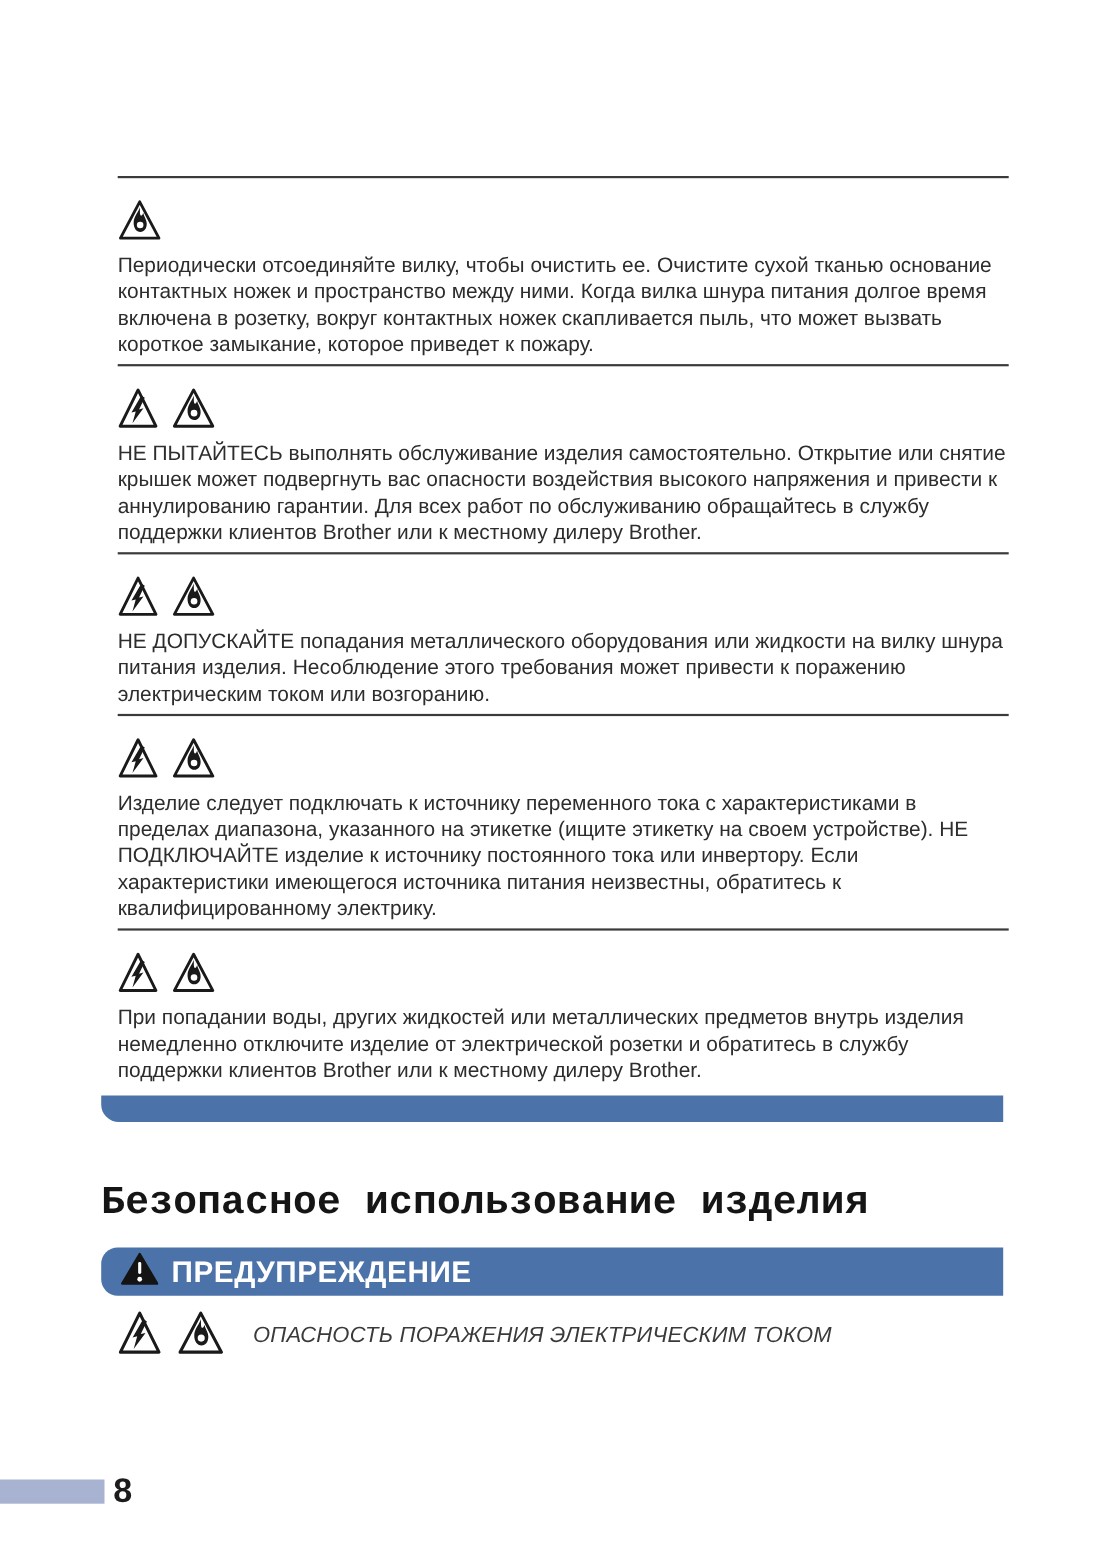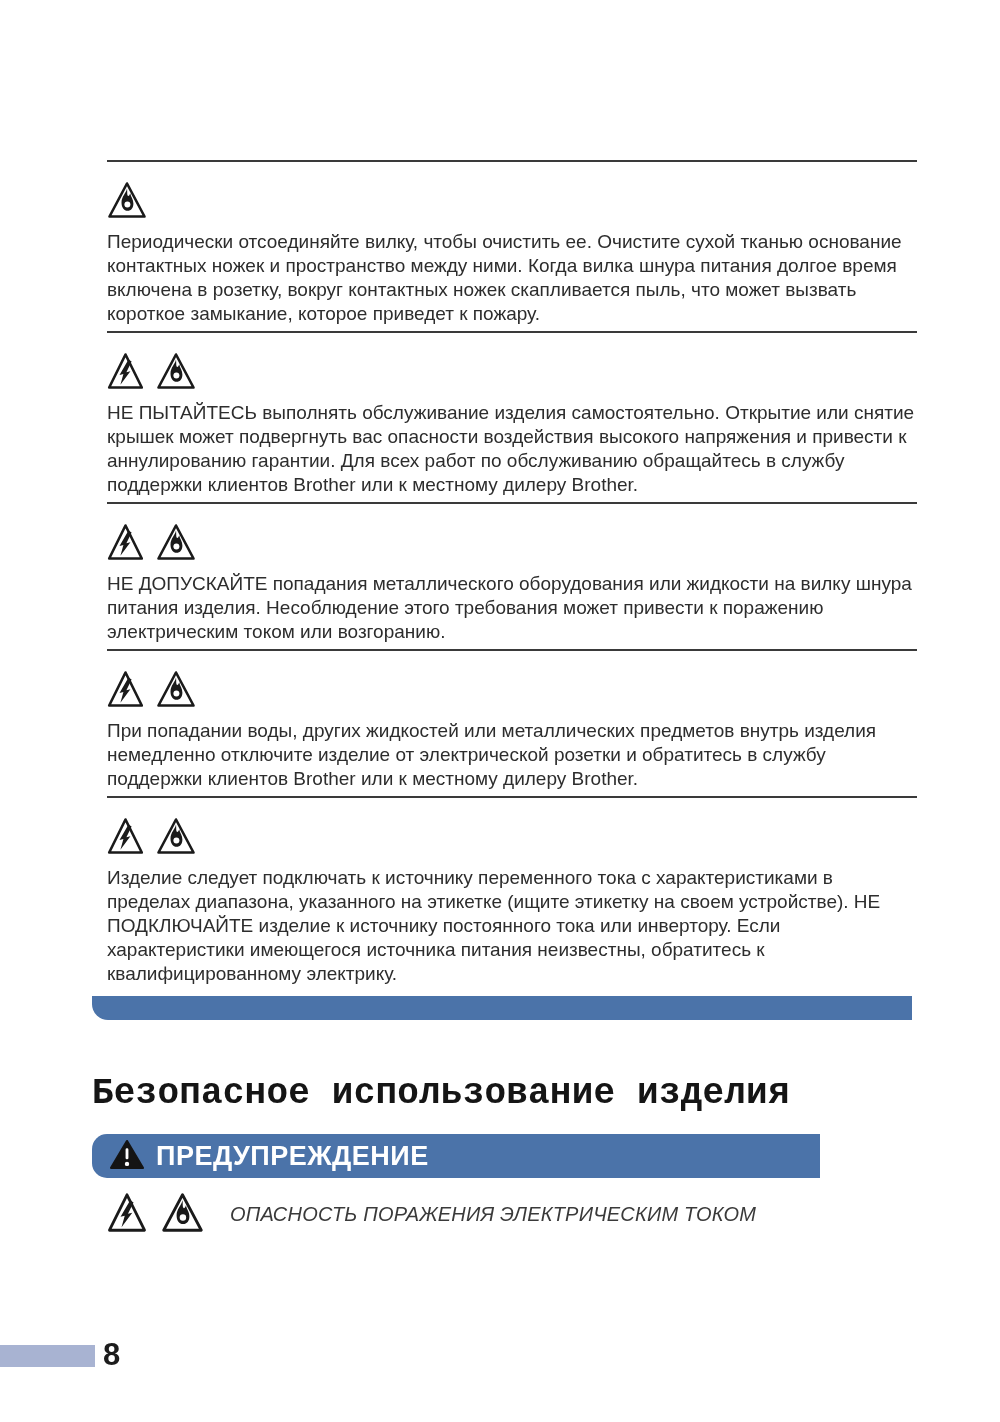--- a/index.html
+++ b/index.html
@@ -24,21 +24,21 @@
     margin-left:80px;width:820px;height:24px;
     background:#4b73a9;border-radius:0 0 0 16px;
   }
   .page-title{
     margin:54px 0 0 80px;
     font-size:36px;line-height:40px;font-weight:bold;color:#151515;
     letter-spacing:0.2px;
     font-family:Liberation Mono, monospace;
   }
   .warning-banner{
-    margin:20px 0 0 80px;width:728px;height:44px;
+    margin:20px 0 0 80px;width:820px;height:44px;
     background:#4b73a9;border-radius:15px 0 0 15px;
     display:flex;align-items:center;box-sizing:border-box;padding-left:18px;
   }
   .warning-banner .banner-label{
     margin-left:12px;color:#ffffff;font-weight:bold;font-size:27px;letter-spacing:0.5px;
   }
   .hazard-row{
     margin:14px 0 0 95px;display:flex;align-items:center;gap:14px;height:44px;
   }
   .hazard-row .note{font-size:20px;color:#3a3a3a;margin-left:12px;letter-spacing:0.2px;font-style:italic;}
@@ -127,41 +127,41 @@
             </svg>
         </span>
         <span>
           <svg width="40" height="40" viewBox="0 0 40 40">
               <path d="M20 3.5 L37.5 36.5 H2.5 Z" fill="none" stroke="#1a1a1a" stroke-width="2.6" stroke-linejoin="round"></path>
               <path d="M20 8.5 C19.2 13 14.5 16.5 14.5 22.5 C14.5 27.6 17 30.8 20.6 30.8 C24.2 30.8 26.4 27.9 26.4 23.5 C26.4 19.4 24 17.4 23.2 13.3 C22.6 15.7 21.1 16.8 20.5 15.2 C20 13.8 20.4 11 20 8.5 Z" fill="#1a1a1a"></path>
               <circle cx="20.4" cy="24.6" r="3" fill="#ffffff"></circle>
             </svg>
         </span>
       </div>
+      <p class="w-par">Изделие следует подключать к источнику переменного тока с характеристиками в пределах диапазона, указанного на этикетке (ищите этикетку на своем устройстве). НЕ ПОДКЛЮЧАЙТЕ изделие к источнику постоянного тока или инвертору. Если характеристики имеющегося источника питания неизвестны, обратитесь к квалифицированному электрику.</p>
+    </section>
+
+    <section class="warning-block">
+      <div class="w-rule"></div>
+      <div class="icon-row">
+        <span>
+          <svg width="37" height="40" viewBox="0 0 37 40">
+              <path d="M18.5 3.5 L34.8 36.5 H2.2 Z" fill="none" stroke="#1a1a1a" stroke-width="2.6" stroke-linejoin="round"></path>
+              <path d="M21.5 8.5 L12.5 24 L16.4 23.1 L13.4 33.8 L23.4 20.2 L19.4 21.2 L24.6 10.6 Z" fill="#1a1a1a"></path>
+            </svg>
+        </span>
+        <span>
+          <svg width="40" height="40" viewBox="0 0 40 40">
+              <path d="M20 3.5 L37.5 36.5 H2.5 Z" fill="none" stroke="#1a1a1a" stroke-width="2.6" stroke-linejoin="round"></path>
+              <path d="M20 8.5 C19.2 13 14.5 16.5 14.5 22.5 C14.5 27.6 17 30.8 20.6 30.8 C24.2 30.8 26.4 27.9 26.4 23.5 C26.4 19.4 24 17.4 23.2 13.3 C22.6 15.7 21.1 16.8 20.5 15.2 C20 13.8 20.4 11 20 8.5 Z" fill="#1a1a1a"></path>
+              <circle cx="20.4" cy="24.6" r="3" fill="#ffffff"></circle>
+            </svg>
+        </span>
+      </div>
       <p class="w-par">При попадании воды, других жидкостей или металлических предметов внутрь изделия немедленно отключите изделие от электрической розетки и обратитесь в службу поддержки клиентов Brother или к местному дилеру Brother.</p>
-    </section>
-
-    <section class="warning-block">
-      <div class="w-rule"></div>
-      <div class="icon-row">
-        <span>
-          <svg width="37" height="40" viewBox="0 0 37 40">
-              <path d="M18.5 3.5 L34.8 36.5 H2.2 Z" fill="none" stroke="#1a1a1a" stroke-width="2.6" stroke-linejoin="round"></path>
-              <path d="M21.5 8.5 L12.5 24 L16.4 23.1 L13.4 33.8 L23.4 20.2 L19.4 21.2 L24.6 10.6 Z" fill="#1a1a1a"></path>
-            </svg>
-        </span>
-        <span>
-          <svg width="40" height="40" viewBox="0 0 40 40">
-              <path d="M20 3.5 L37.5 36.5 H2.5 Z" fill="none" stroke="#1a1a1a" stroke-width="2.6" stroke-linejoin="round"></path>
-              <path d="M20 8.5 C19.2 13 14.5 16.5 14.5 22.5 C14.5 27.6 17 30.8 20.6 30.8 C24.2 30.8 26.4 27.9 26.4 23.5 C26.4 19.4 24 17.4 23.2 13.3 C22.6 15.7 21.1 16.8 20.5 15.2 C20 13.8 20.4 11 20 8.5 Z" fill="#1a1a1a"></path>
-              <circle cx="20.4" cy="24.6" r="3" fill="#ffffff"></circle>
-            </svg>
-        </span>
-      </div>
-      <p class="w-par">Изделие следует подключать к источнику переменного тока с характеристиками в пределах диапазона, указанного на этикетке (ищите этикетку на своем устройстве). НЕ ПОДКЛЮЧАЙТЕ изделие к источнику постоянного тока или инвертору. Если характеристики имеющегося источника питания неизвестны, обратитесь к квалифицированному электрику.</p>
     </section>
 
   </div>
 
   <div class="section-divider"></div>
 
   <h1 class="page-title">Безопасное использование изделия</h1>
 
   <div class="warning-banner">
     <span>

